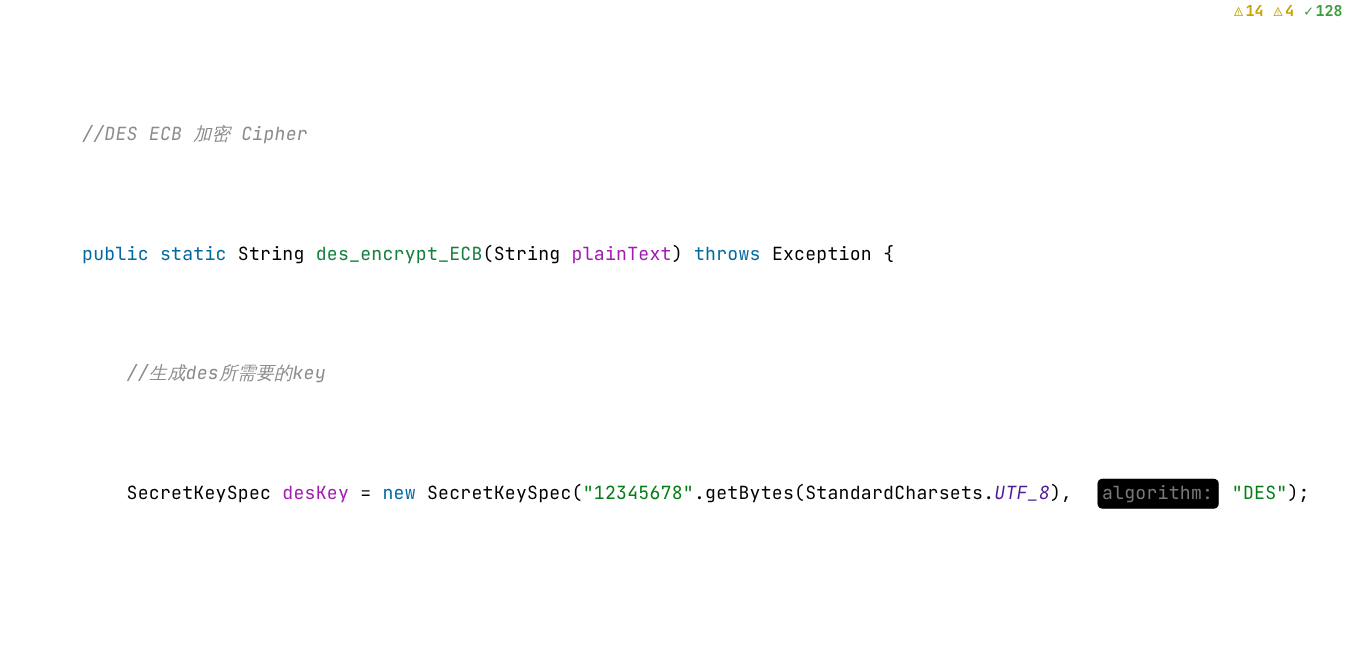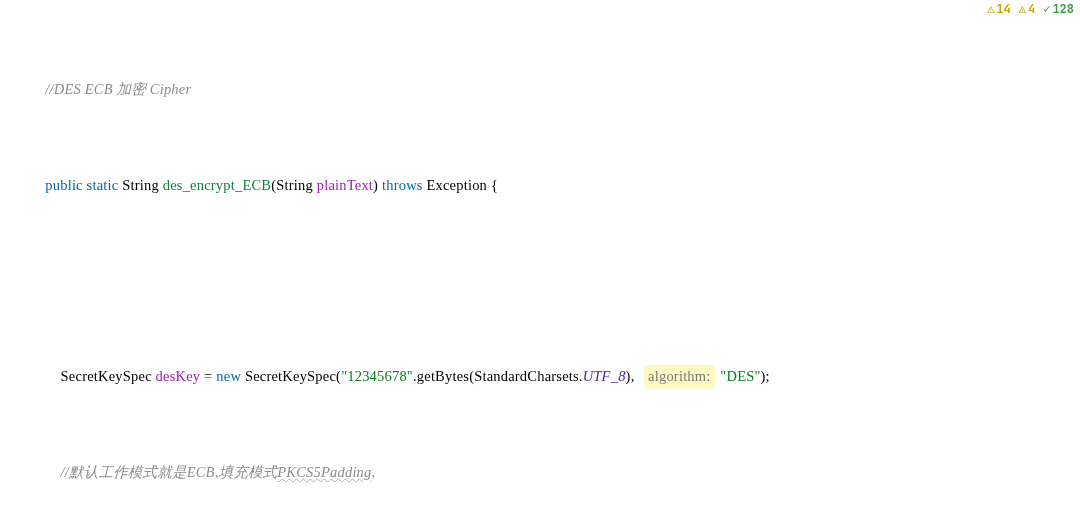--- a/index.html
+++ b/index.html
@@ -16,38 +16,37 @@
     .gutter {
       position: absolute;
       left: 0; top: 0; bottom: 0;
       width: 28px;
       border-right: none;
     }
     .code-area {
       position: absolute;
       left: 30px; top: 0; right: 0; bottom: 0;
       white-space: pre;
-      padding-top: 6px;
+      padding-top: 24px;
       letter-spacing: 0.2px;
-      font-family: Liberation Serif, serif;
     }
     .line { position: relative; height: 24px; }
     .k  { color: #0369a1; font-weight: normal; }    
     .t  { color: #000000; }    
     .fn { color: #15803d; }    
     .s  { color: #067d17; }    
     .fi { color: #4c1d95; font-style: italic; }     
     .c  { color: #8c8c8c; font-style: italic; }     
     .p  { color: #000000; }    
     .v  { color: #a21caf; }    
     .wavy { text-decoration: underline wavy #b0b0b0; text-decoration-thickness: 1px; }
     .hint-pill {
       display: inline-block;
       color: #787878;
-      background: #fef9c3;
+      background: #000000;
       border-radius: 4px;
       padding: 0 4px;
       font-style: normal;
       margin: 0 2px;
     }
     .top-badges {
       position: absolute;
       top: 0; right: 6px;
       font-size: 12px;
       color: #999;
@@ -67,25 +66,24 @@
 </div>
 
 <div class="gutter"></div>
 
 <div class="code-area">
   
   <div class="line"><span class="p">    </span><span class="c">//DES ECB 加密 Cipher</span></div>
   
   <div class="line"><span class="p">    </span><span class="k">public</span><span class="p"> </span><span class="k">static</span><span class="p"> </span><span class="t">String</span><span class="p"> </span><span class="fn">des_encrypt_ECB</span><span class="p">(</span><span class="t">String</span><span class="p"> </span><span class="v">plainText</span><span class="p">)</span><span class="p"> </span><span class="k">throws</span><span class="p"> </span><span class="t">Exception</span><span class="p"> {</span></div>
   
-  <div class="line"><span class="p">        </span></div>
+  <div class="line"><span class="p">        </span><span class="c">//生成des所需要的key</span></div>
   
   <div class="line"><span class="p">        </span><span class="t">SecretKeySpec</span><span class="p"> </span><span class="v">desKey</span><span class="p"> = </span><span class="k">new</span><span class="p"> </span><span class="t">SecretKeySpec</span><span class="p">(</span><span class="s">"12345678"</span><span class="p">.getBytes(</span><span class="t">StandardCharsets</span><span class="p">.</span><span class="fi">UTF_8</span><span class="p">)</span><span class="p">, </span> <span class="hint-pill">algorithm:</span> <span class="s">"DES"</span><span class="p">);</span></div>
   
-  <div class="line"><span class="p">        </span><span class="c"><span>//默认工作模式就是ECB,填充模式</span><span class="wavy">PKCS5Padding</span><span>,</span></span></div>
   
   
   
   
   
   
   
   
   
   

